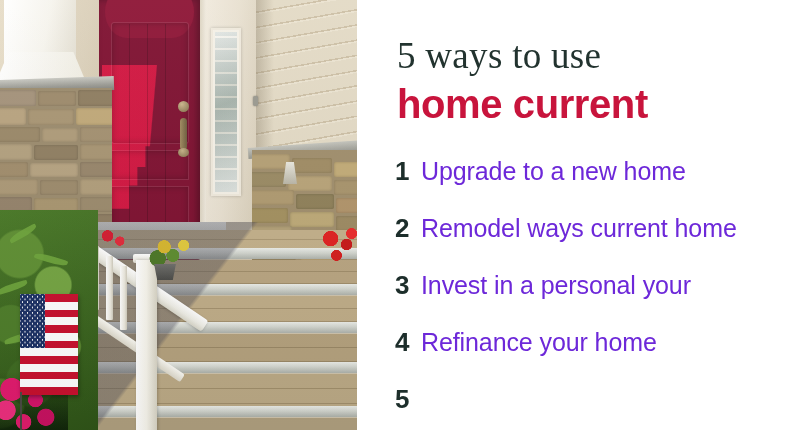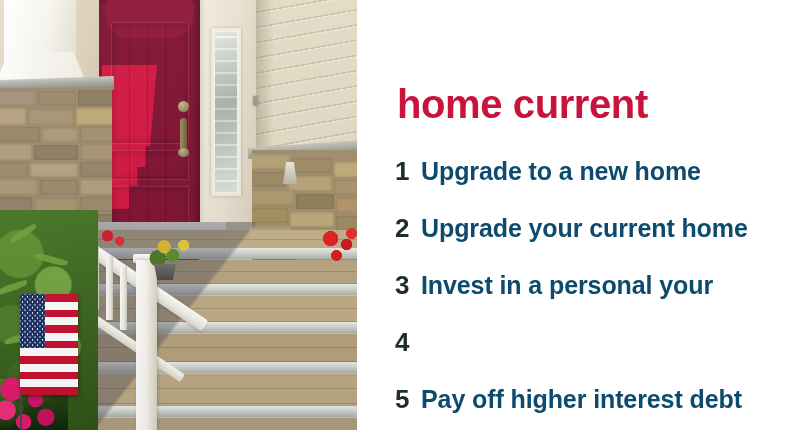--- a/index.html
+++ b/index.html
@@ -403,23 +403,23 @@
   .item-num {
     font-family: "Liberation Sans", sans-serif;
     font-weight: bold;
     font-size: 26px;
     color: #1d2e2b;
     width: 26px;
     flex: 0 0 26px;
   }
   .item-text {
     font-family: "Liberation Sans", sans-serif;
-    font-weight: bold;
+    font-weight: normal;
     font-size: 25px;
-    color: #0c4a6e;
+    color: #6d28d9;
     letter-spacing: -.1px;
     white-space: nowrap;
   }
 </style>
 </head>
 <body>
 
 <div id="infographic">
 
   <div class="photo-panel">
@@ -555,45 +555,46 @@
         <div class="flag-stars"></div>
       </div>
     </div>
     <div class="flag-pole"></div>
 
     <div class="photo-grain"></div>
   </div>
 
   <div class="text-panel">
 
+    <div class="headline-serif">5 ways to use</div>
 
     <div class="headline-bold">home current</div>
 
     <div class="list">
 
       <div class="list-item">
         <span class="item-num">1</span>
         <span class="item-text">Upgrade to a new home</span>
       </div>
 
       <div class="list-item">
         <span class="item-num">2</span>
-        <span class="item-text">Upgrade your current home</span>
+        <span class="item-text">Remodel ways current home</span>
       </div>
 
       <div class="list-item">
         <span class="item-num">3</span>
         <span class="item-text">Invest in a personal your</span>
       </div>
 
       <div class="list-item">
         <span class="item-num">4</span>
+        <span class="item-text">Refinance your home</span>
       </div>
 
       <div class="list-item">
         <span class="item-num">5</span>
-        <span class="item-text">Pay off higher interest debt</span>
       </div>
 
     </div>
   </div>
 
 </div>
 
 </body></html>

